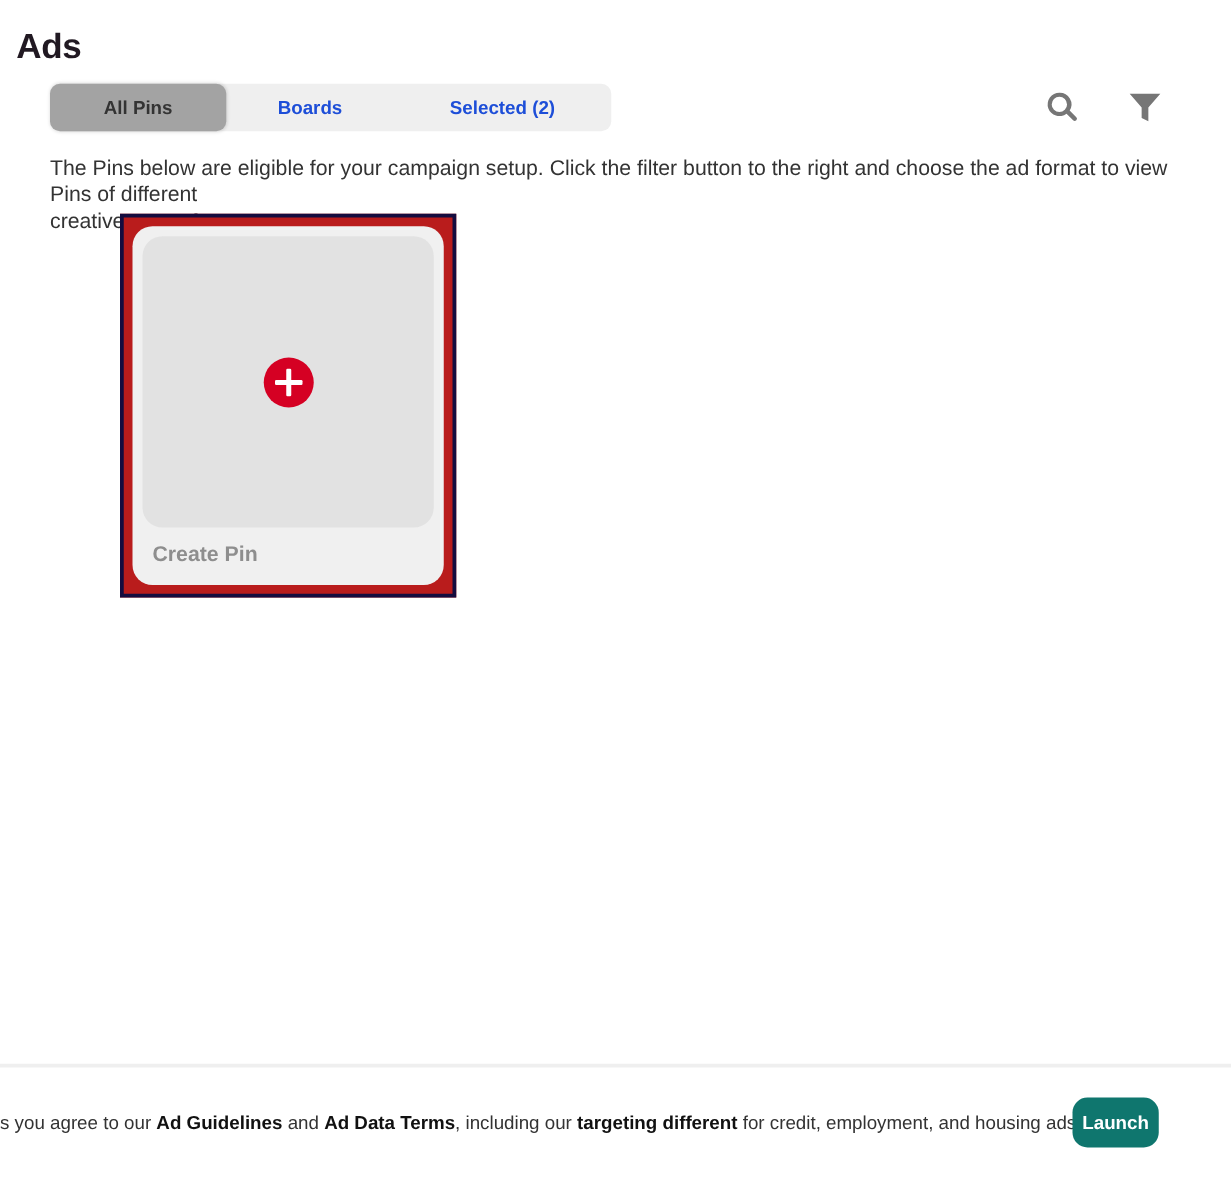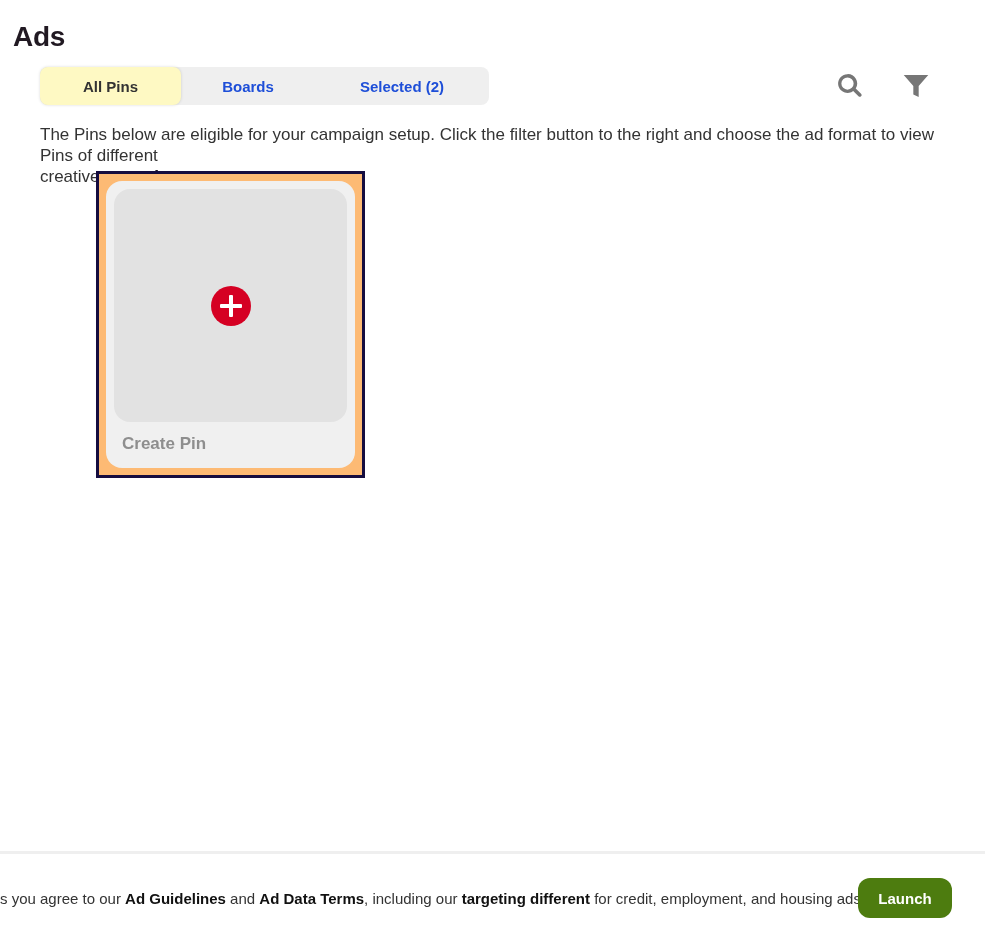--- a/index.html
+++ b/index.html
@@ -43,21 +43,21 @@
     justify-content: center;
     font-size: 15px;
     font-weight: bold;
     color: #1d4ed8;
     cursor: pointer;
   }
   .tab:nth-child(1) { width: 141px; }
   .tab:nth-child(2) { width: 134px; }
   .tab:nth-child(3) { width: 174px; }
   .tab.active {
-    background: #fef9c3;
+    background: #a3a3a3;
     border-radius: 8px;
     color: #333333;
     box-shadow: 0 0 3px rgba(0,0,0,0.15);
   }
 
   
   .icon-btn {
     position: absolute;
     width: 32px;
     height: 32px;
@@ -83,21 +83,21 @@
   .learn-more { font-weight: bold; color: #211922; cursor: pointer; }
 
   
   .create-pin-card {
     position: absolute;
     left: 96px;
     top: 171px;
     width: 269px;
     height: 307px;
     border: 3px solid #150c3f;
-    background: #fdba74;
+    background: #b91c1c;
     padding: 7px;
     cursor: pointer;
   }
   .card-inner {
     width: 100%;
     height: 100%;
     background: #f0f0f0;
     border-radius: 16px;
     padding: 8px;
   }
@@ -150,23 +150,23 @@
     width: 800px;
     font-size: 15px;
     color: #333333;
     white-space: nowrap;
   }
   .footer-text b { color: #111111; cursor: pointer; }
   .launch-button {
     position: absolute;
     left: 858px;
     top: 878px;
-    width: 94px;
+    width: 69px;
     height: 40px;
-    background: #4d7c0f;
+    background: #0f766e;
     border: none;
     border-radius: 12px;
     color: #ffffff;
     font-family: "Liberation Sans", sans-serif;
     font-size: 15px;
     font-weight: bold;
     cursor: pointer;
     display: flex;
     align-items: center;
     justify-content: center;

